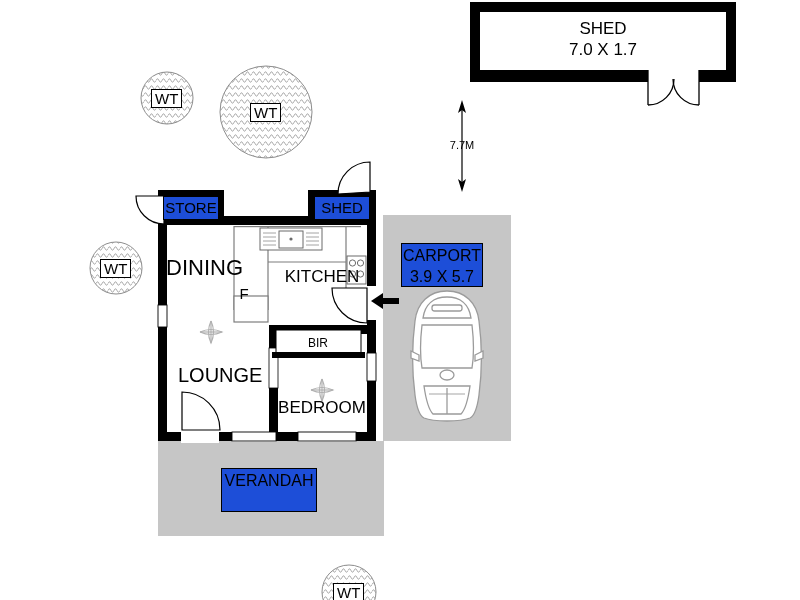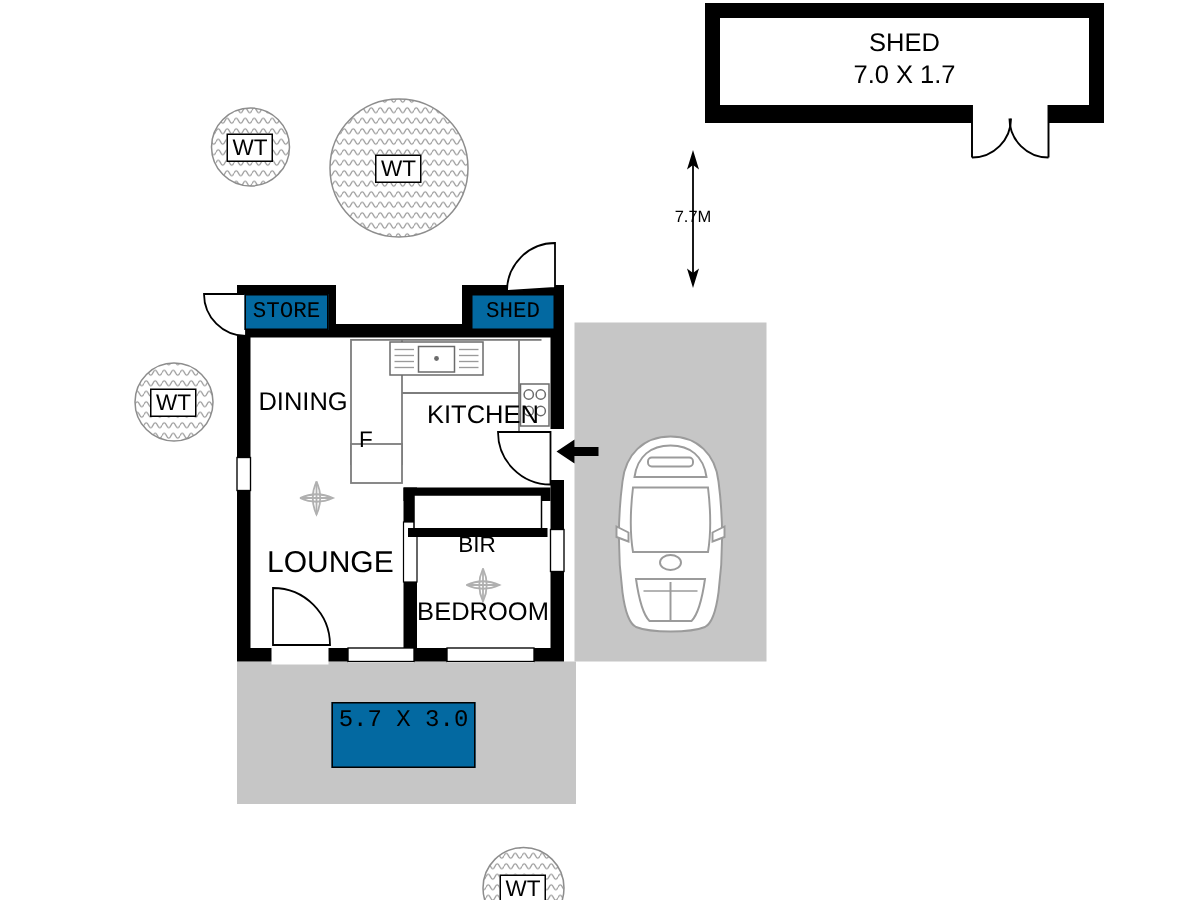--- a/index.html
+++ b/index.html
@@ -18,24 +18,24 @@
     overflow: hidden;
     margin-left: 36px;
   }
   #plan svg {
     position: absolute;
     top: 0;
     left: 0;
   }
   .lbl {
     position: absolute;
-    background: #0369a1;
+    background: #1d4ed8;
     border: 1px solid #000000;
     color: #000000;
-    font-family: Liberation Mono, monospace;
+    font-family: Liberation Sans, sans-serif;
     font-weight: 400;
     text-align: center;
     line-height: 1.12;
     white-space: nowrap;
     box-sizing: border-box;
   }
   .lbl-noborder {
     position: absolute;
     background: transparent;
     border: none;
@@ -244,47 +244,51 @@
   </div>
 
   <div class="lbl" style="left:127px; top:196px; width:56px; height:24px; font-size:15px; line-height:22px;">
     <span>STORE</span>
   </div>
 
   <div class="lbl" style="left:278px; top:196px; width:56px; height:24px; font-size:15px; line-height:22px;">
     <span>SHED</span>
   </div>
 
-  <div class="lbl-noborder" style="left:130px; top:258px; width:72px; font-size:17px; line-height:20px;">
+  <div class="lbl-noborder" style="left:130px; top:258px; width:72px; font-size:22px; line-height:20px;">
     <span>DINING</span>
   </div>
 
   <div class="lbl-noborder" style="left:245px; top:267px; width:82px; font-size:17px; line-height:20px;">
     <span>KITCHEN</span>
   </div>
 
   <div class="lbl-noborder" style="left:199px; top:285px; width:18px; font-size:15px; line-height:18px;">
     <span>F</span>
   </div>
 
   <div class="lbl-noborder" style="left:142px; top:365px; width:78px; font-size:20px; line-height:20px;">
     <span>LOUNGE</span>
   </div>
 
-  <div class="lbl-noborder" style="left:249px; top:354px; width:66px; font-size:15px; line-height:19px;">
+  <div class="lbl-noborder" style="left:249px; top:334px; width:66px; font-size:12px; line-height:19px;">
     <span>BIR</span>
   </div>
 
   <div class="lbl-noborder" style="left:240px; top:398px; width:92px; font-size:17px; line-height:20px;text-align:center;">
     <span>BEDROOM</span>
   </div>
 
+  <div class="lbl" style="left:365px; top:243px; width:82px; height:44px; font-size:16px; line-height:21px; padding-top:1px;">
+    <span class="ln1">CARPORT</span>
+    <span class="ln2">3.9 X 5.7</span>
+  </div>
 
   <div class="lbl" style="left:185px; top:468px; width:96px; height:44px; font-size:16px; line-height:21px; padding-top:1px;">
-    <span class="ln2">5.7 X 3.0</span>
+    <span class="ln1">VERANDAH</span>
   </div>
 
   <div class="wt" style="left:115px; top:89px;">
     <span>WT</span>
   </div>
   <div class="wt" style="left:214px; top:103px;">
     <span>WT</span>
   </div>
   <div class="wt" style="left:64px; top:259px;">
     <span>WT</span>

